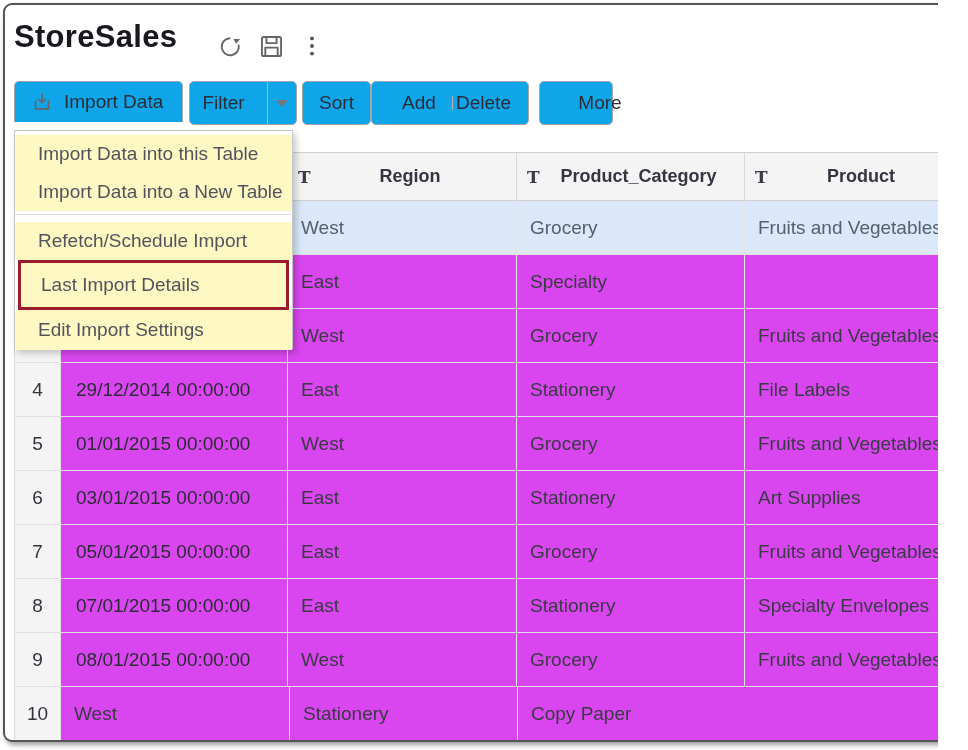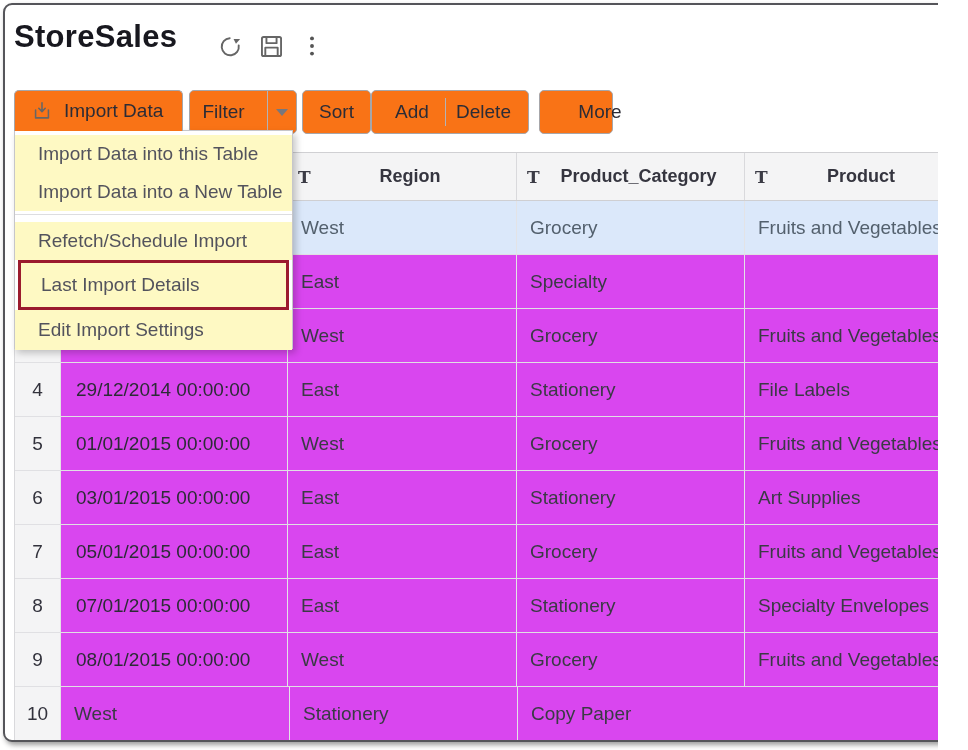--- a/index.html
+++ b/index.html
@@ -18,38 +18,38 @@
     position:absolute; left:9px; top:14px; font-size:31px; font-weight:700;
     color:#18181f; letter-spacing:.3px;
   }
   .title-icon-btn {
     position:absolute; top:26px; width:30px; height:30px; border:none; background:transparent;
     display:flex; align-items:center; justify-content:center; cursor:pointer;
   }
   .ti-refresh { left:210px; } .ti-save { left:251px; } .ti-kebab { left:292px; }
   
   .tb-btn {
-    position:absolute; top:85px; height:44px; background:#f97316;
+    position:absolute; top:76px; height:44px; background:#0ea5e9;
     border:1px solid #a6a6aa; border-radius:5px; color:#2c2c36; font-size:19px;
     display:flex; align-items:center; justify-content:center; cursor:pointer;
     font-family:"Liberation Sans", sans-serif;
   }
   .btn-import {
     left:9px; width:169px; height:41px; border-bottom:none; z-index:30;
     border-radius:5px 5px 0 0; justify-content:flex-start; padding-left:16px; gap:11px;
   }
   .btn-filter-group { left:184px; width:108px; padding:0; overflow:hidden;gap:10px; }
   .filter-main { flex:1 1 auto; height:100%; display:flex; align-items:center; justify-content:center; }
   .filter-caret-seg {
     width:29px; height:100%; border-left:1px solid #b3b3b7;
     display:flex; align-items:center; justify-content:center;
   }
   .caret-down { width:0; height:0; border-left:6px solid transparent; border-right:6px solid transparent; border-top:7px solid #77777d; }
   .btn-sort { left:297px; width:69px; }
-  .btn-addgroup { left:366px; width:158px; padding:7px; overflow:hidden; }
+  .btn-addgroup { left:366px; width:158px; padding:14px; overflow:hidden; }
   .seg { height:100%; display:flex; align-items:center; justify-content:center; cursor:pointer; }
   .seg-add { width:67px; border-right:1px solid #b3b3b7; }
   .seg-delete { flex:1; }
   .btn-more { left:534px; width:74px;padding-left:48px; }
   
   .menu {
     position:absolute; left:9px; top:125px; width:279px; height:219px; background:#fff;
     border:1px solid #c6c6ca; box-shadow:3px 4px 7px rgba(0,0,0,.22); z-index:20;
     padding-top:4px;
   }

